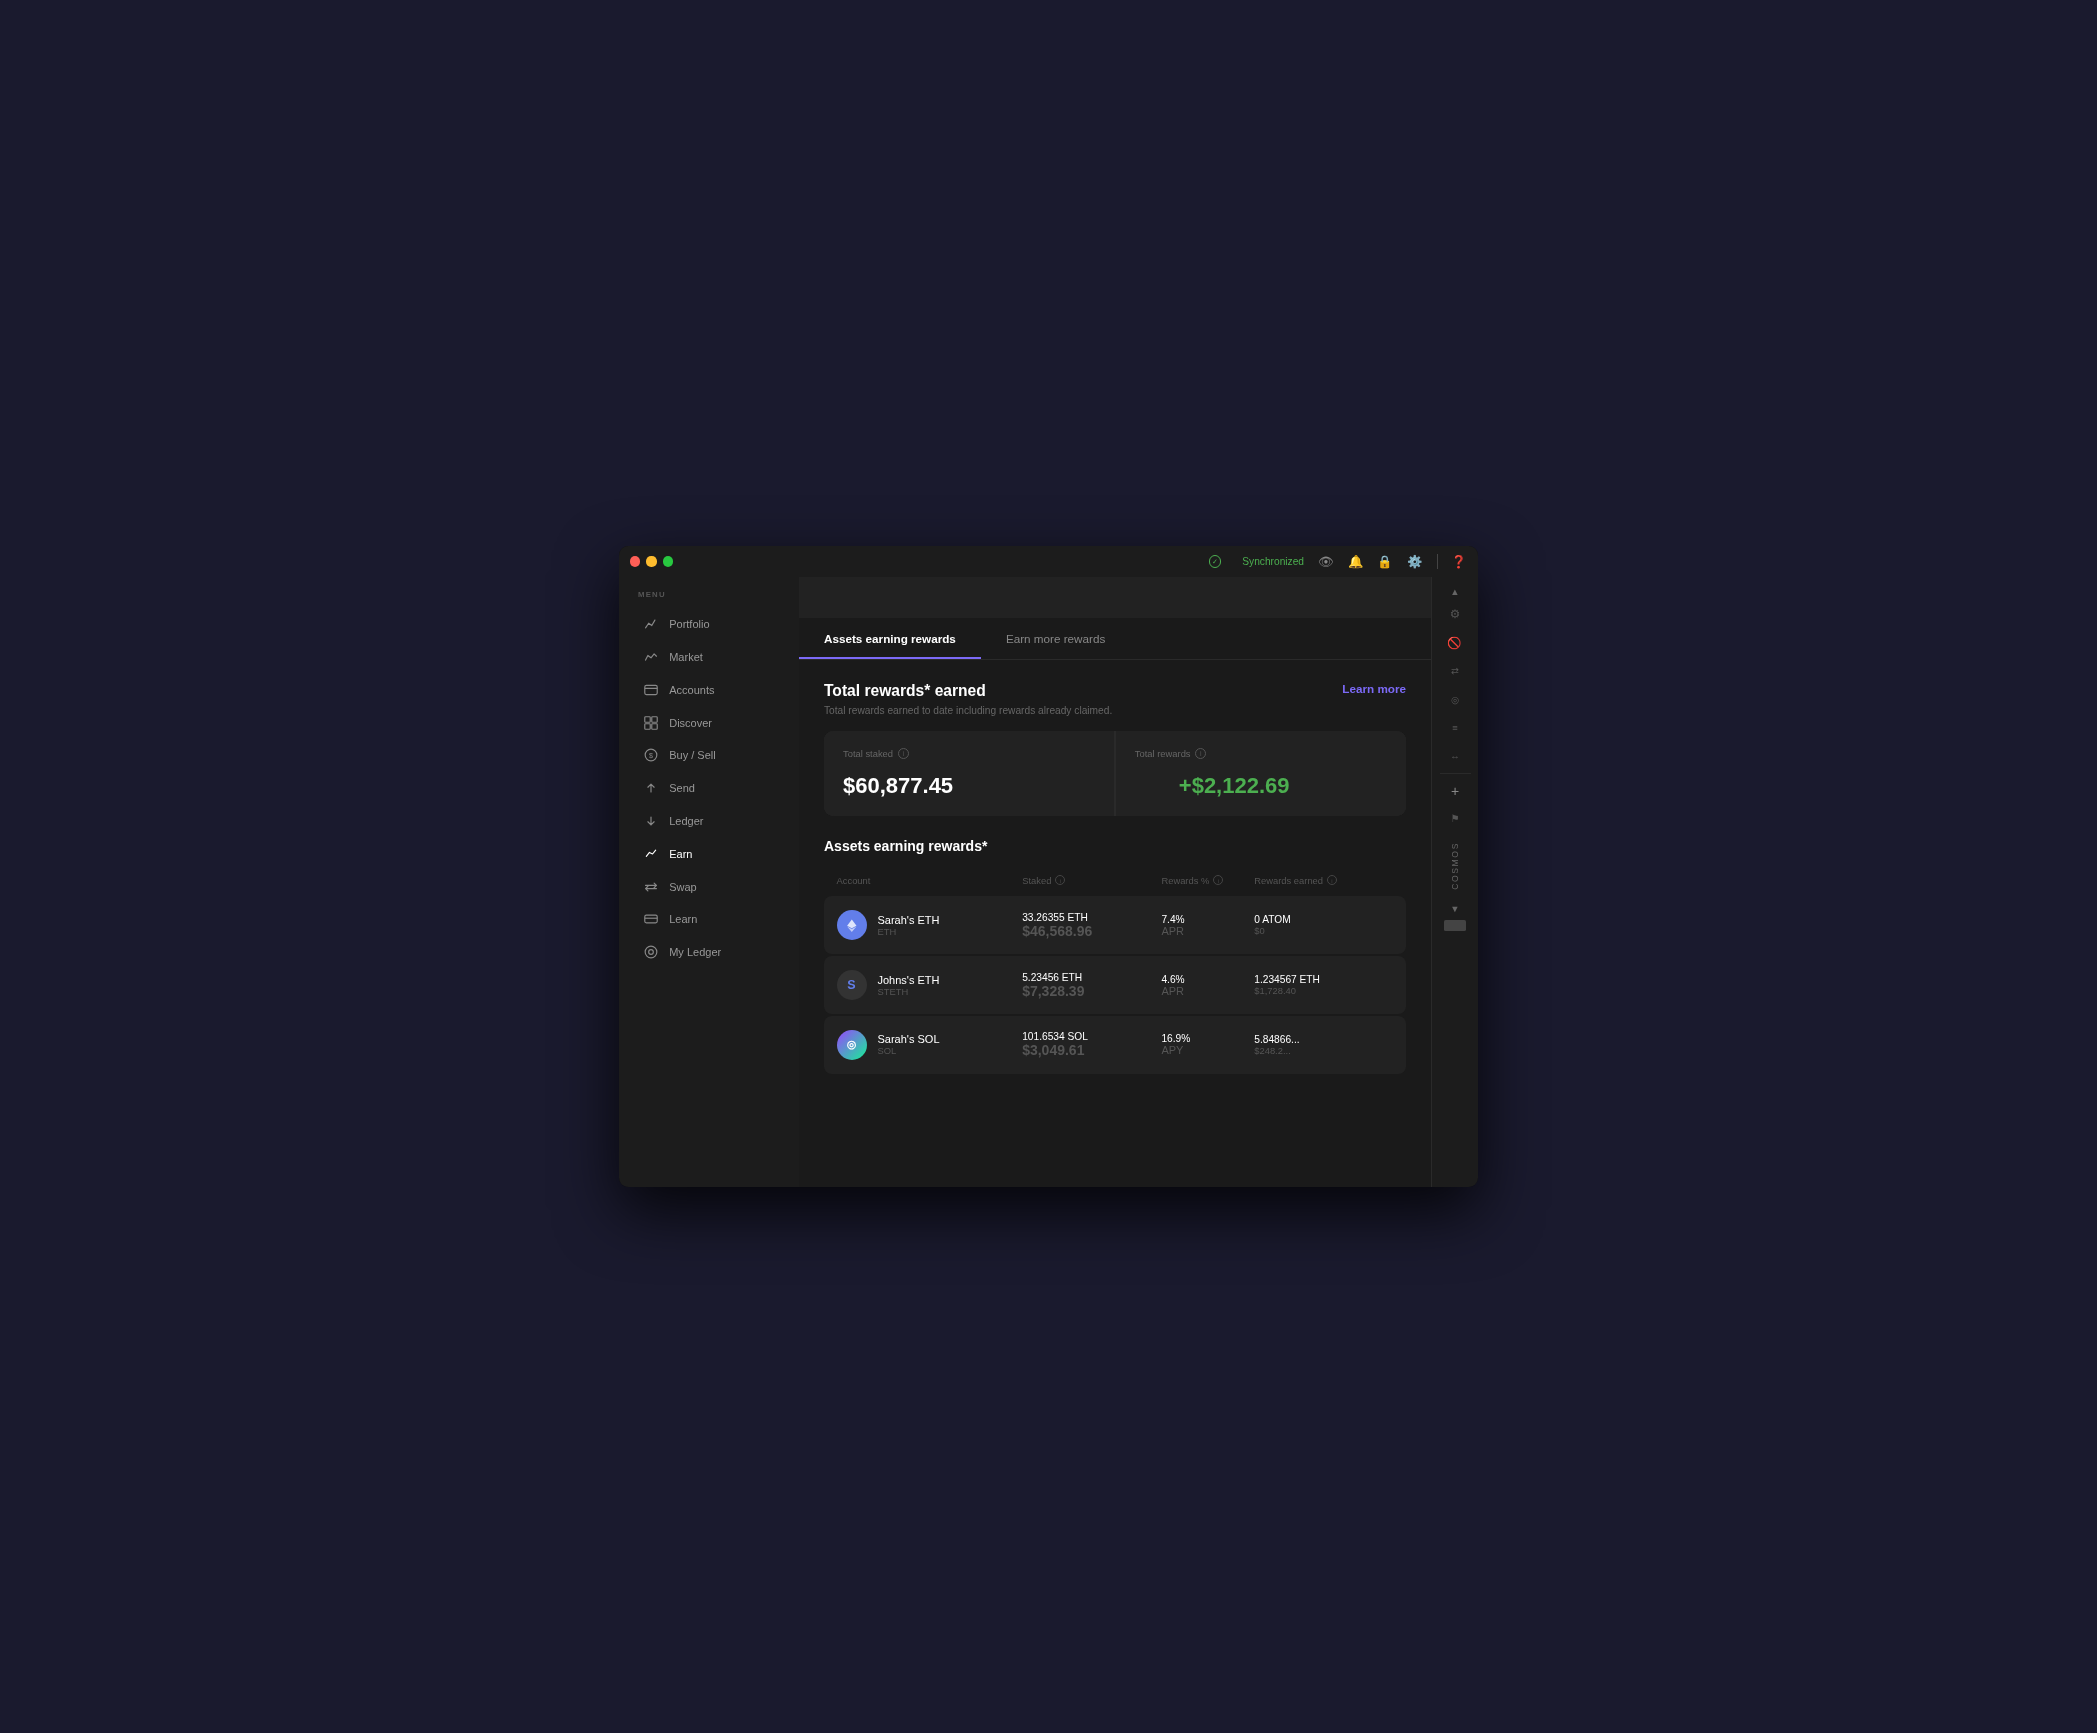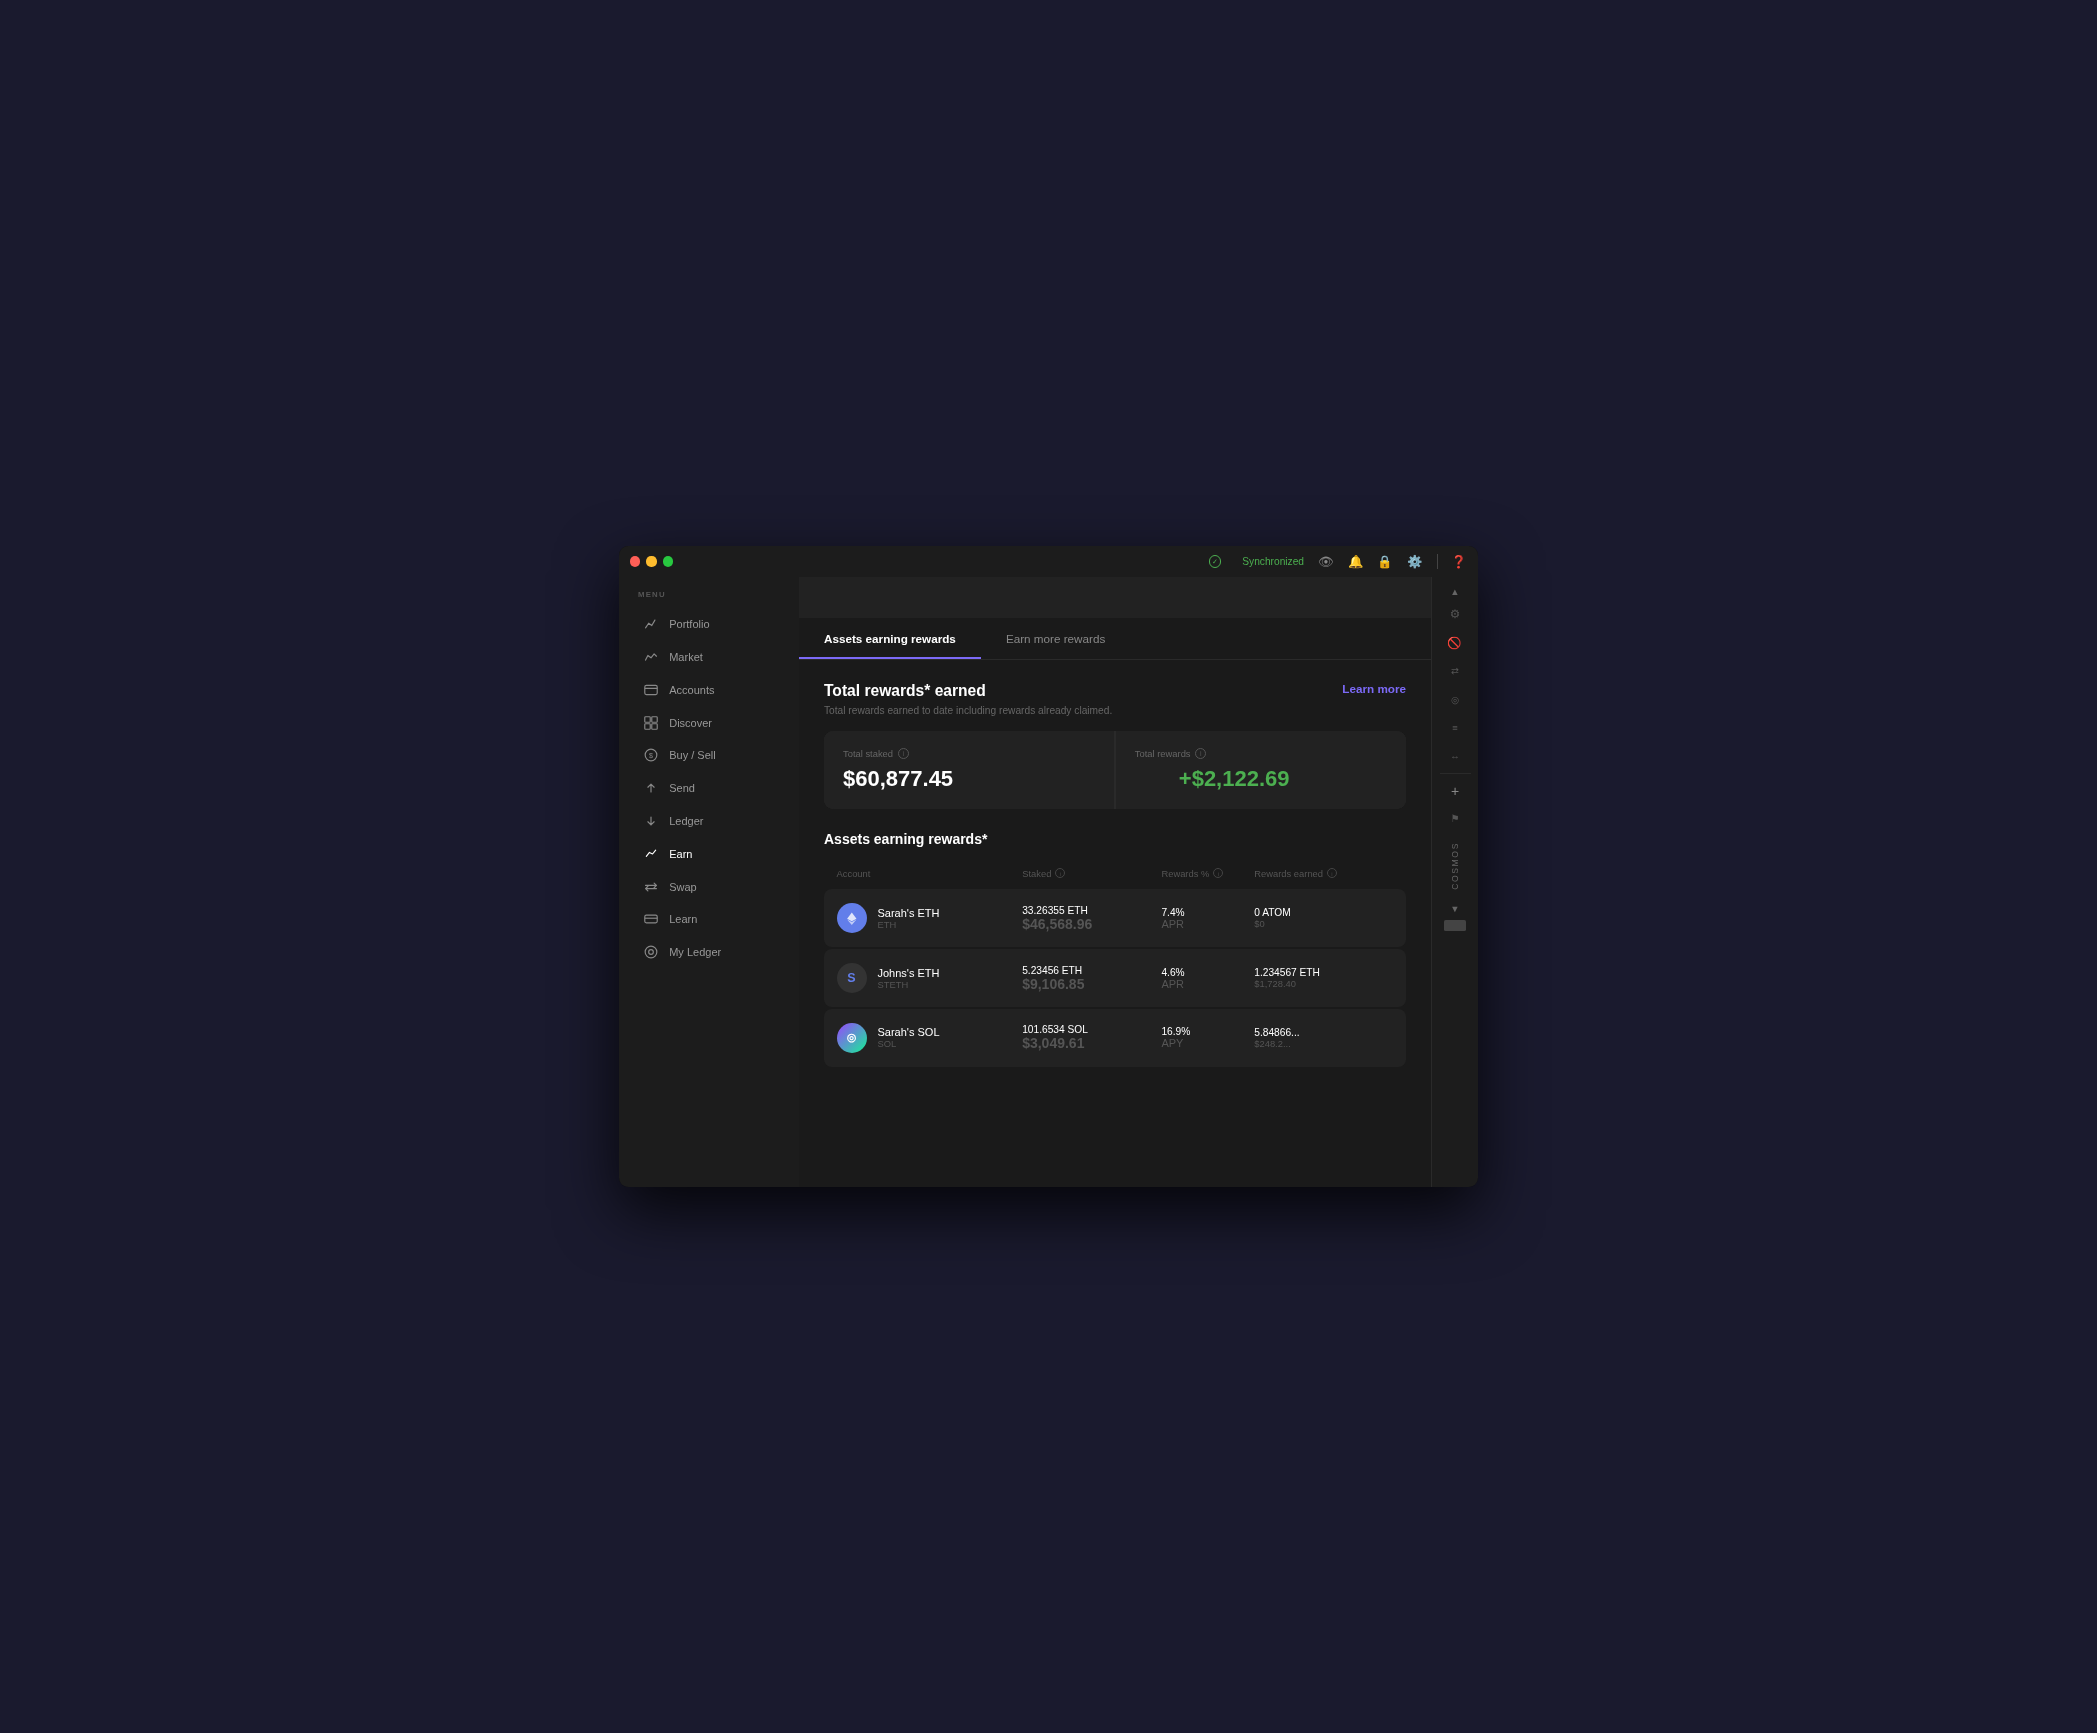--- a/index.html
+++ b/index.html
@@ -216,21 +216,21 @@
       overflow: hidden;
       margin-bottom: 22px;
     }
     .stat-card {
       background: #222;
       padding: 17px 19px;
     }
     .stat-label {
       font-size: 9.4px;
       color: #666;
-      margin-bottom: 7px;
+      margin-bottom: 14px;
       display: flex;
       align-items: center;
       gap: 4.7px;
     }
     .stat-info {
       width: 11px;
       height: 11px;
       border-radius: 50%;
       border: 0.8px solid #555;
       display: inline-flex;
@@ -634,21 +634,21 @@
             <div class="asset-icon asset-icon-steth">
               <span style="color:#627eea; font-size:12.5px;">S</span>
             </div>
             <div>
               <div class="asset-name">Johns's ETH</div>
               <div class="asset-ticker">STETH</div>
             </div>
           </div>
           <div>
             <div class="asset-staked-primary">5.23456 ETH</div>
-            <div class="asset-staked-secondary">$9,106.85</div>
+            <div class="asset-staked-secondary">$7,328.39</div>
           </div>
           <div>
             <div class="asset-reward-pct">4.6%</div>
             <div class="asset-reward-type">APR</div>
           </div>
           <div>
             <div class="asset-earned-primary">1.234567 ETH</div>
             <div class="asset-earned-secondary">$1,728.40</div>
           </div>
         </div>

